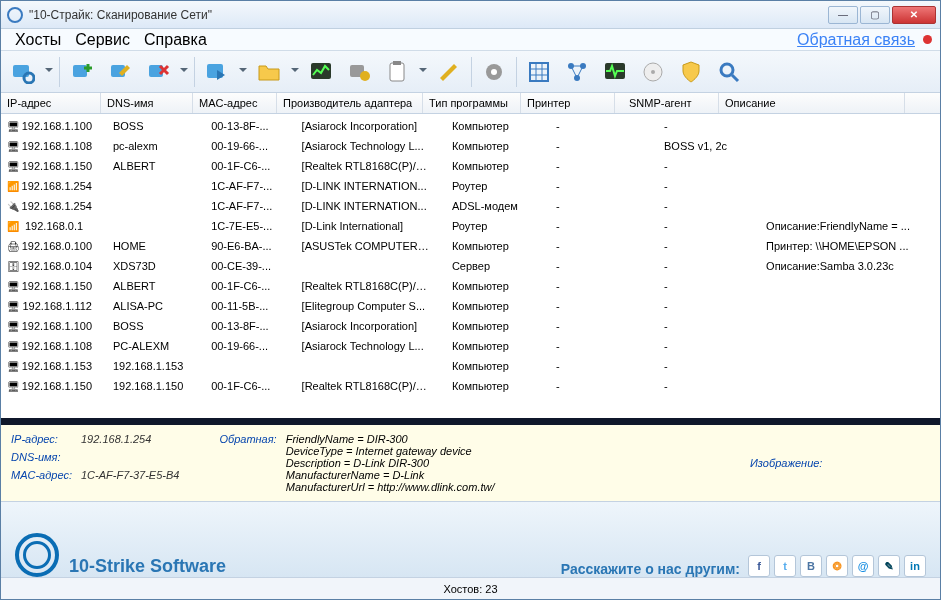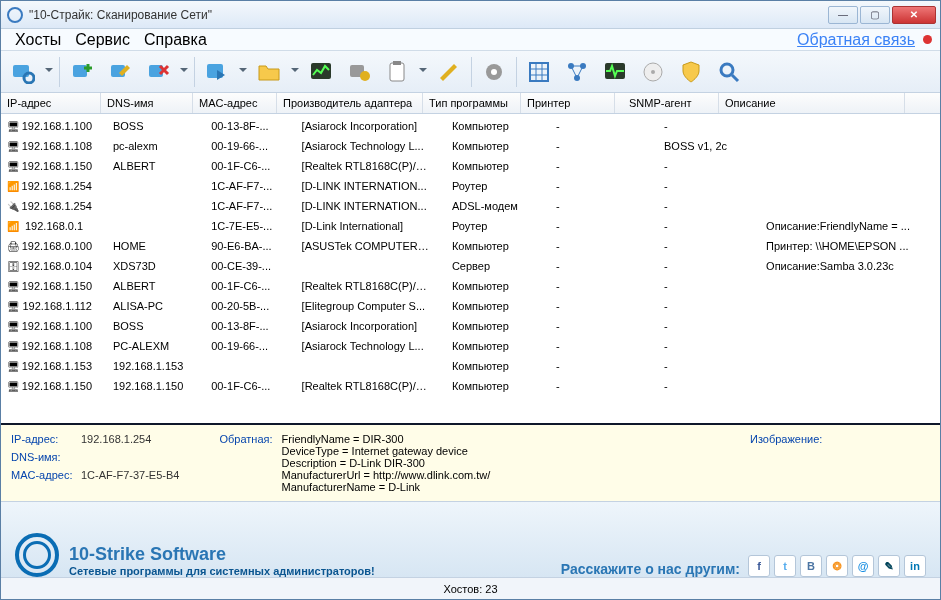--- a/index.html
+++ b/index.html
@@ -43,21 +43,21 @@
 
   .c0 { width: 100px; display:flex; align-items:center; }
   .c1 { width: 92px; }
   .c2 { width: 84px; }
   .c3 { width: 146px; }
   .c4 { width: 98px; }
   .c5 { width: 94px; }
   .c6 { width: 96px; margin-left: 8px; }
   .c7 { width: 186px; }
 
-  .details { background: #fffde8; border-top: 2px solid #0f172a; padding: 8px 10px; font-size: 11px; display: flex; }
+  .details { background: #fffde8; border-top: 7px solid #0f172a; padding: 8px 10px; font-size: 11px; display: flex; font-style: italic; }
   .details .dcol { margin-right: 40px; }
   .details .lbl { color: #0645ad; display: inline-block; width: 70px; }
   .details .val { color: #333; }
   .details-desc { flex: 1; }
   .details-desc .lbl2 { color: #0645ad; display: inline-block; margin-right: 6px; }
   .details-img .lbl2 { color: #0645ad; }
   .drow { margin-bottom: 6px; }
 
   .promo { background: linear-gradient(#eef5fb,#d7e6f3); border-top: 1px solid #c4d2e2; height: 76px; display: flex; align-items: flex-end; padding: 0 14px; }
   .promo-logo { width: 44px; height: 44px; border: 4px solid #0a6db4; border-radius: 50%; display:flex; align-items:center; justify-content:center; margin-right: 10px; position:relative; }
@@ -340,21 +340,21 @@
           <div class="col c5">-</div>
           <div class="col c6">-</div>
           <div class="col c7"></div>
         </div>
         <div class="row">
           <div class="col c0">
             <span class="row-icon ic-pc"></span>
             <span>192.168.1.112</span>
           </div>
           <div class="col c1">ALISA-PC</div>
-          <div class="col c2">00-20-5B-...</div>
+          <div class="col c2">00-11-5B-...</div>
           <div class="col c3">[Elitegroup Computer S...</div>
           <div class="col c4">Компьютер</div>
           <div class="col c5">-</div>
           <div class="col c6">-</div>
           <div class="col c7"></div>
         </div>
         <div class="row">
           <div class="col c0">
             <span class="row-icon ic-pc"></span>
             <span>192.168.1.100</span>
@@ -410,32 +410,31 @@
   </div>
 
   <div class="details">
     <div class="dcol">
       <div class="drow"><span class="lbl">IP-адрес:</span><span class="val">192.168.1.254</span></div>
       <div class="drow"><span class="lbl">DNS-имя:</span><span class="val"></span></div>
       <div class="drow"><span class="lbl">MAC-адрес:</span><span class="val">1C-AF-F7-37-E5-B4</span></div>
     </div>
     <div class="details-desc">
       <span class="lbl2">Обратная:</span>
-      <span id="desc-lines" style="display:inline-block;vertical-align:top;"><div>FriendlyName = DIR-300</div><div>DeviceType = Internet gateway device</div><div>Description = D-Link DIR-300</div><div>ManufacturerUrl = http://www.dlink.com.tw/</div><div>ManufacturerName = D-Link</div></span>
-    </div>
-    <div class="details-img" style="width:180px;">
+      <span id="desc-lines" style="display:inline-block;vertical-align:top;"><div>FriendlyName = DIR-300</div><div>DeviceType = Internet gateway device</div><div>Description = D-Link DIR-300</div><div>ManufacturerName = D-Link</div><div>ManufacturerUrl = http://www.dlink.com.tw/</div></span>
+    </div>
+    <div class="details-img" style="width:180px;margin-top:24px;">
       <span class="lbl2">Изображение:</span>
     </div>
   </div>
 
   <div class="promo">
     <div class="promo-logo"></div>
     <div class="promo-text">
       <div class="big">10-Strike Software</div>
-      <div class="small">Сетевые программы для системных администраторов!</div>
     </div>
     <div class="spacer"></div>
     <span class="share-lbl">Расскажите о нас другим:</span>
     <div class="social" id="socials">
         <div class="sbtn" style="color: rgb(59, 89, 152);">f</div>
         <div class="sbtn" style="color: rgb(85, 172, 238);">t</div>
         <div class="sbtn" style="color: rgb(76, 117, 163);">В</div>
         <div class="sbtn" style="color: rgb(247, 147, 30);">❂</div>
         <div class="sbtn" style="color: rgb(22, 141, 226);">@</div>
         <div class="sbtn" style="color: rgb(0, 67, 89);">✎</div>

